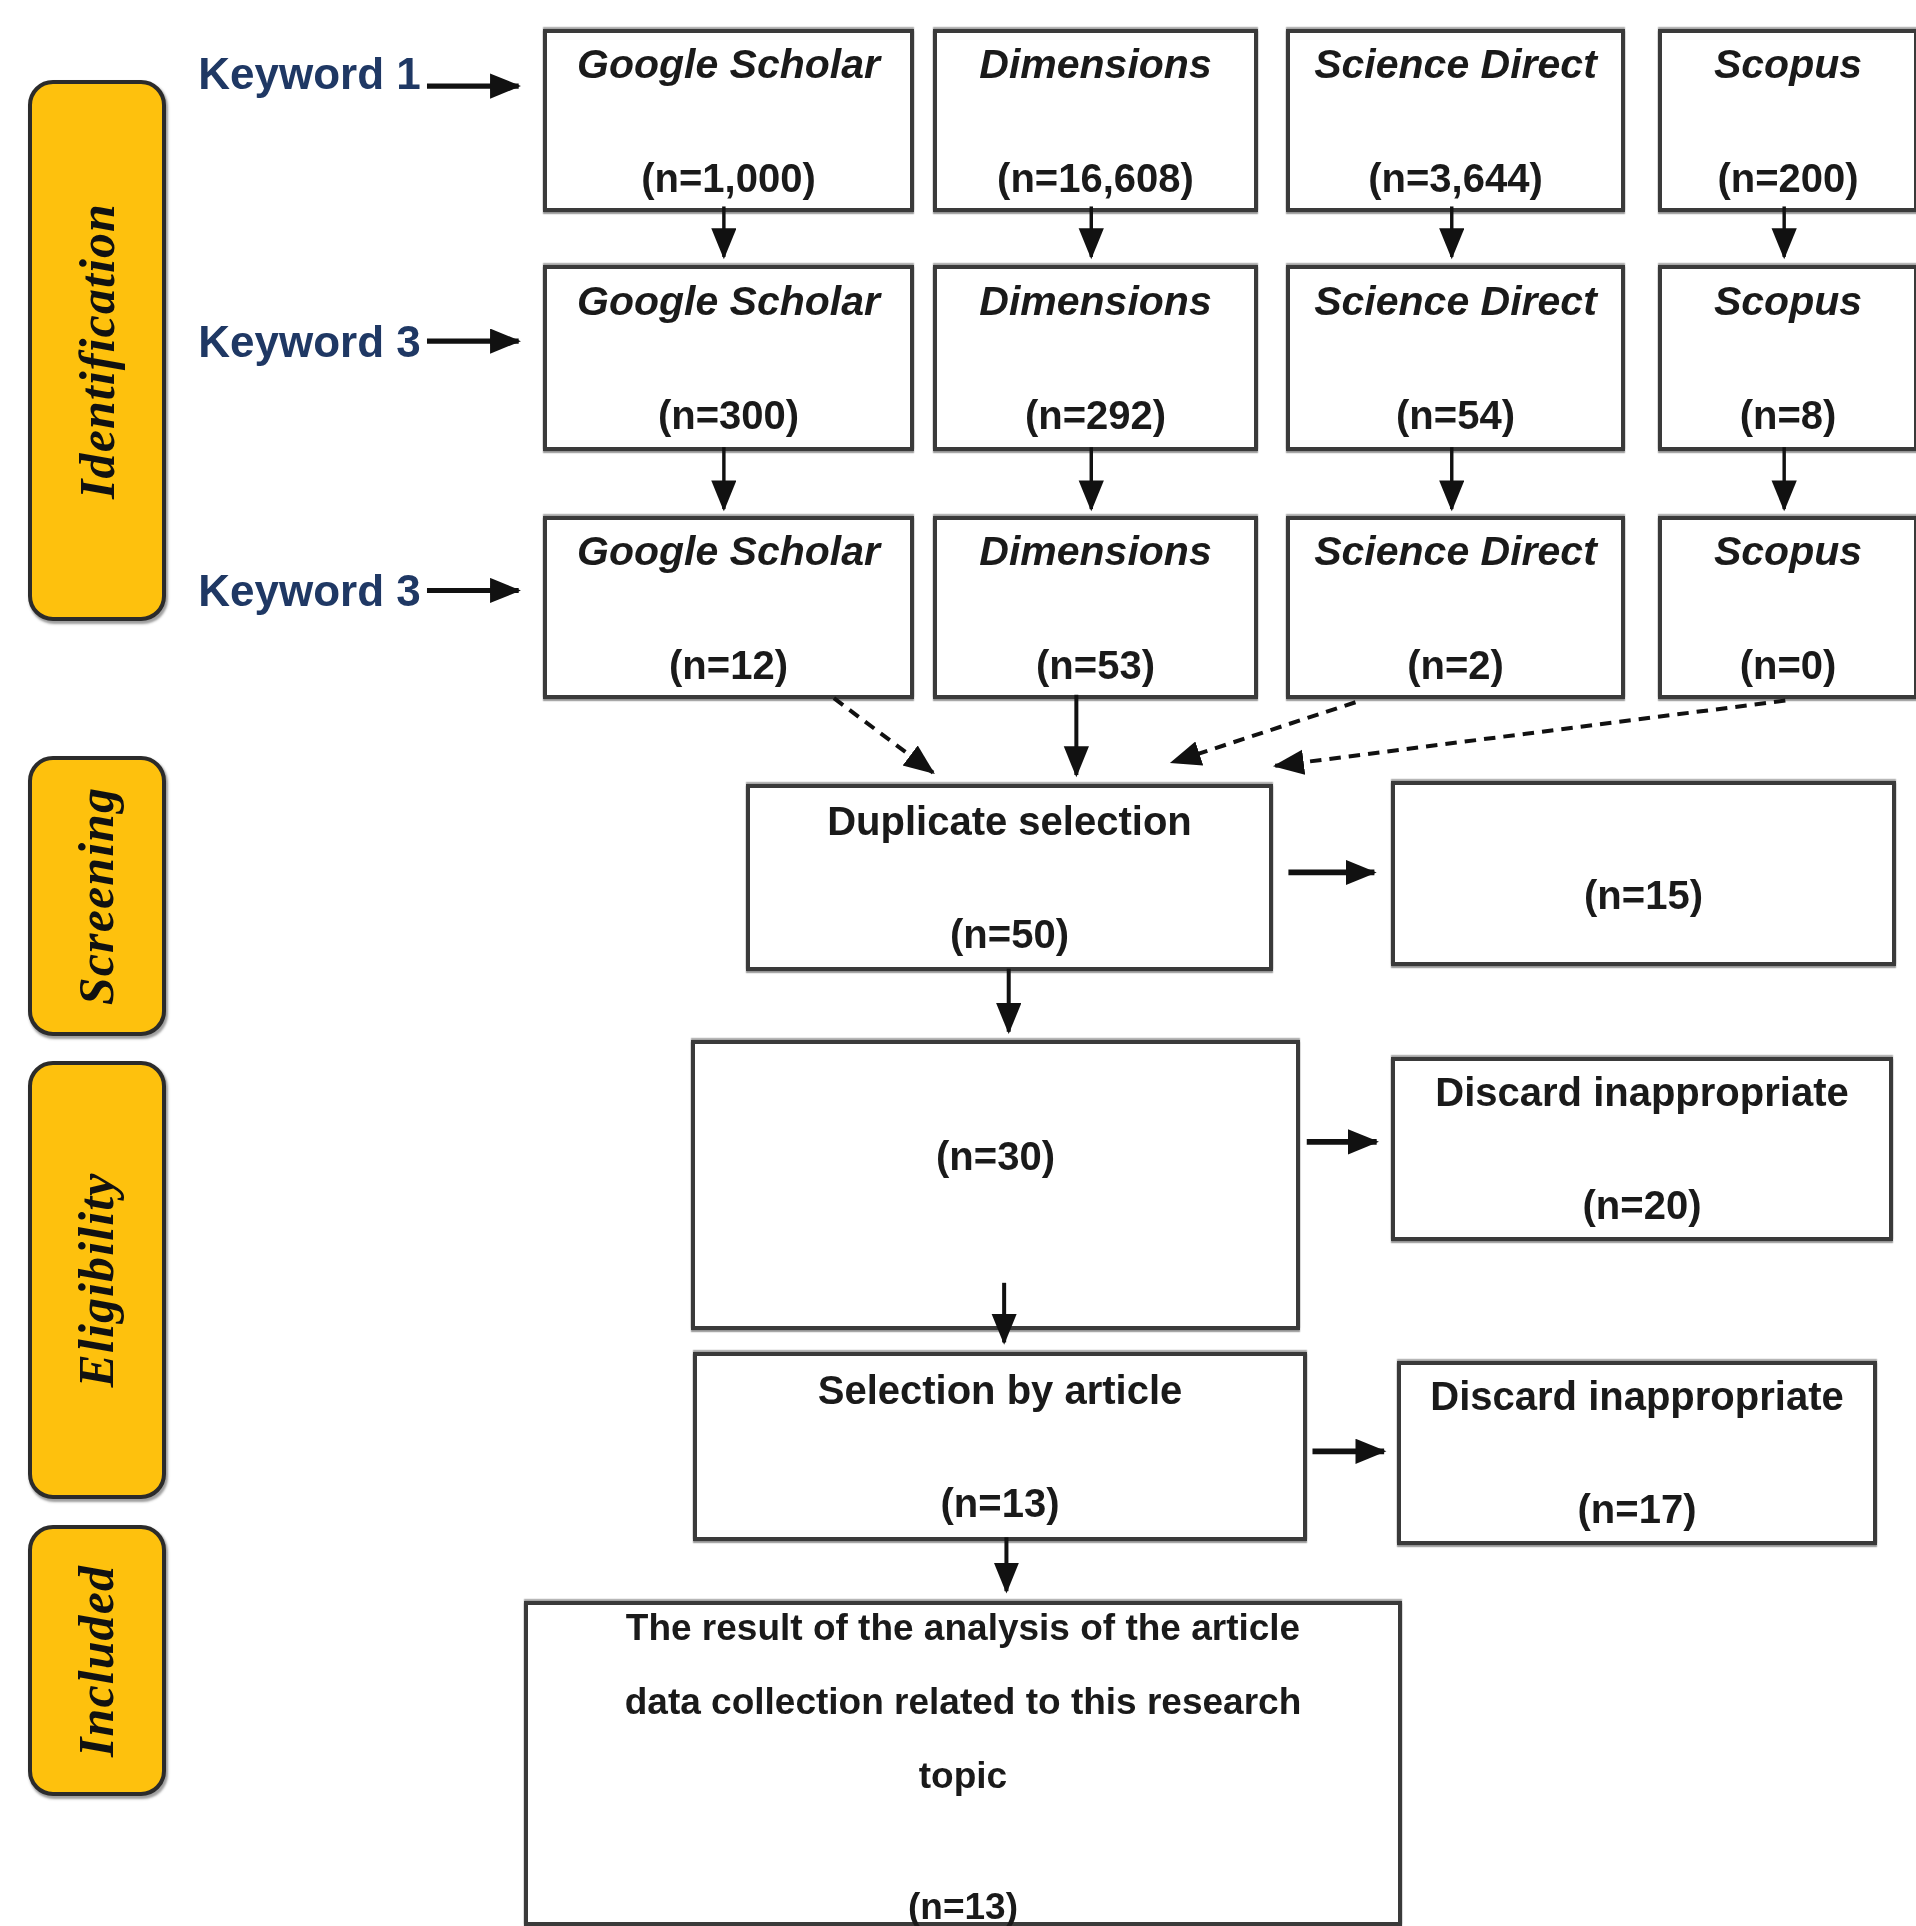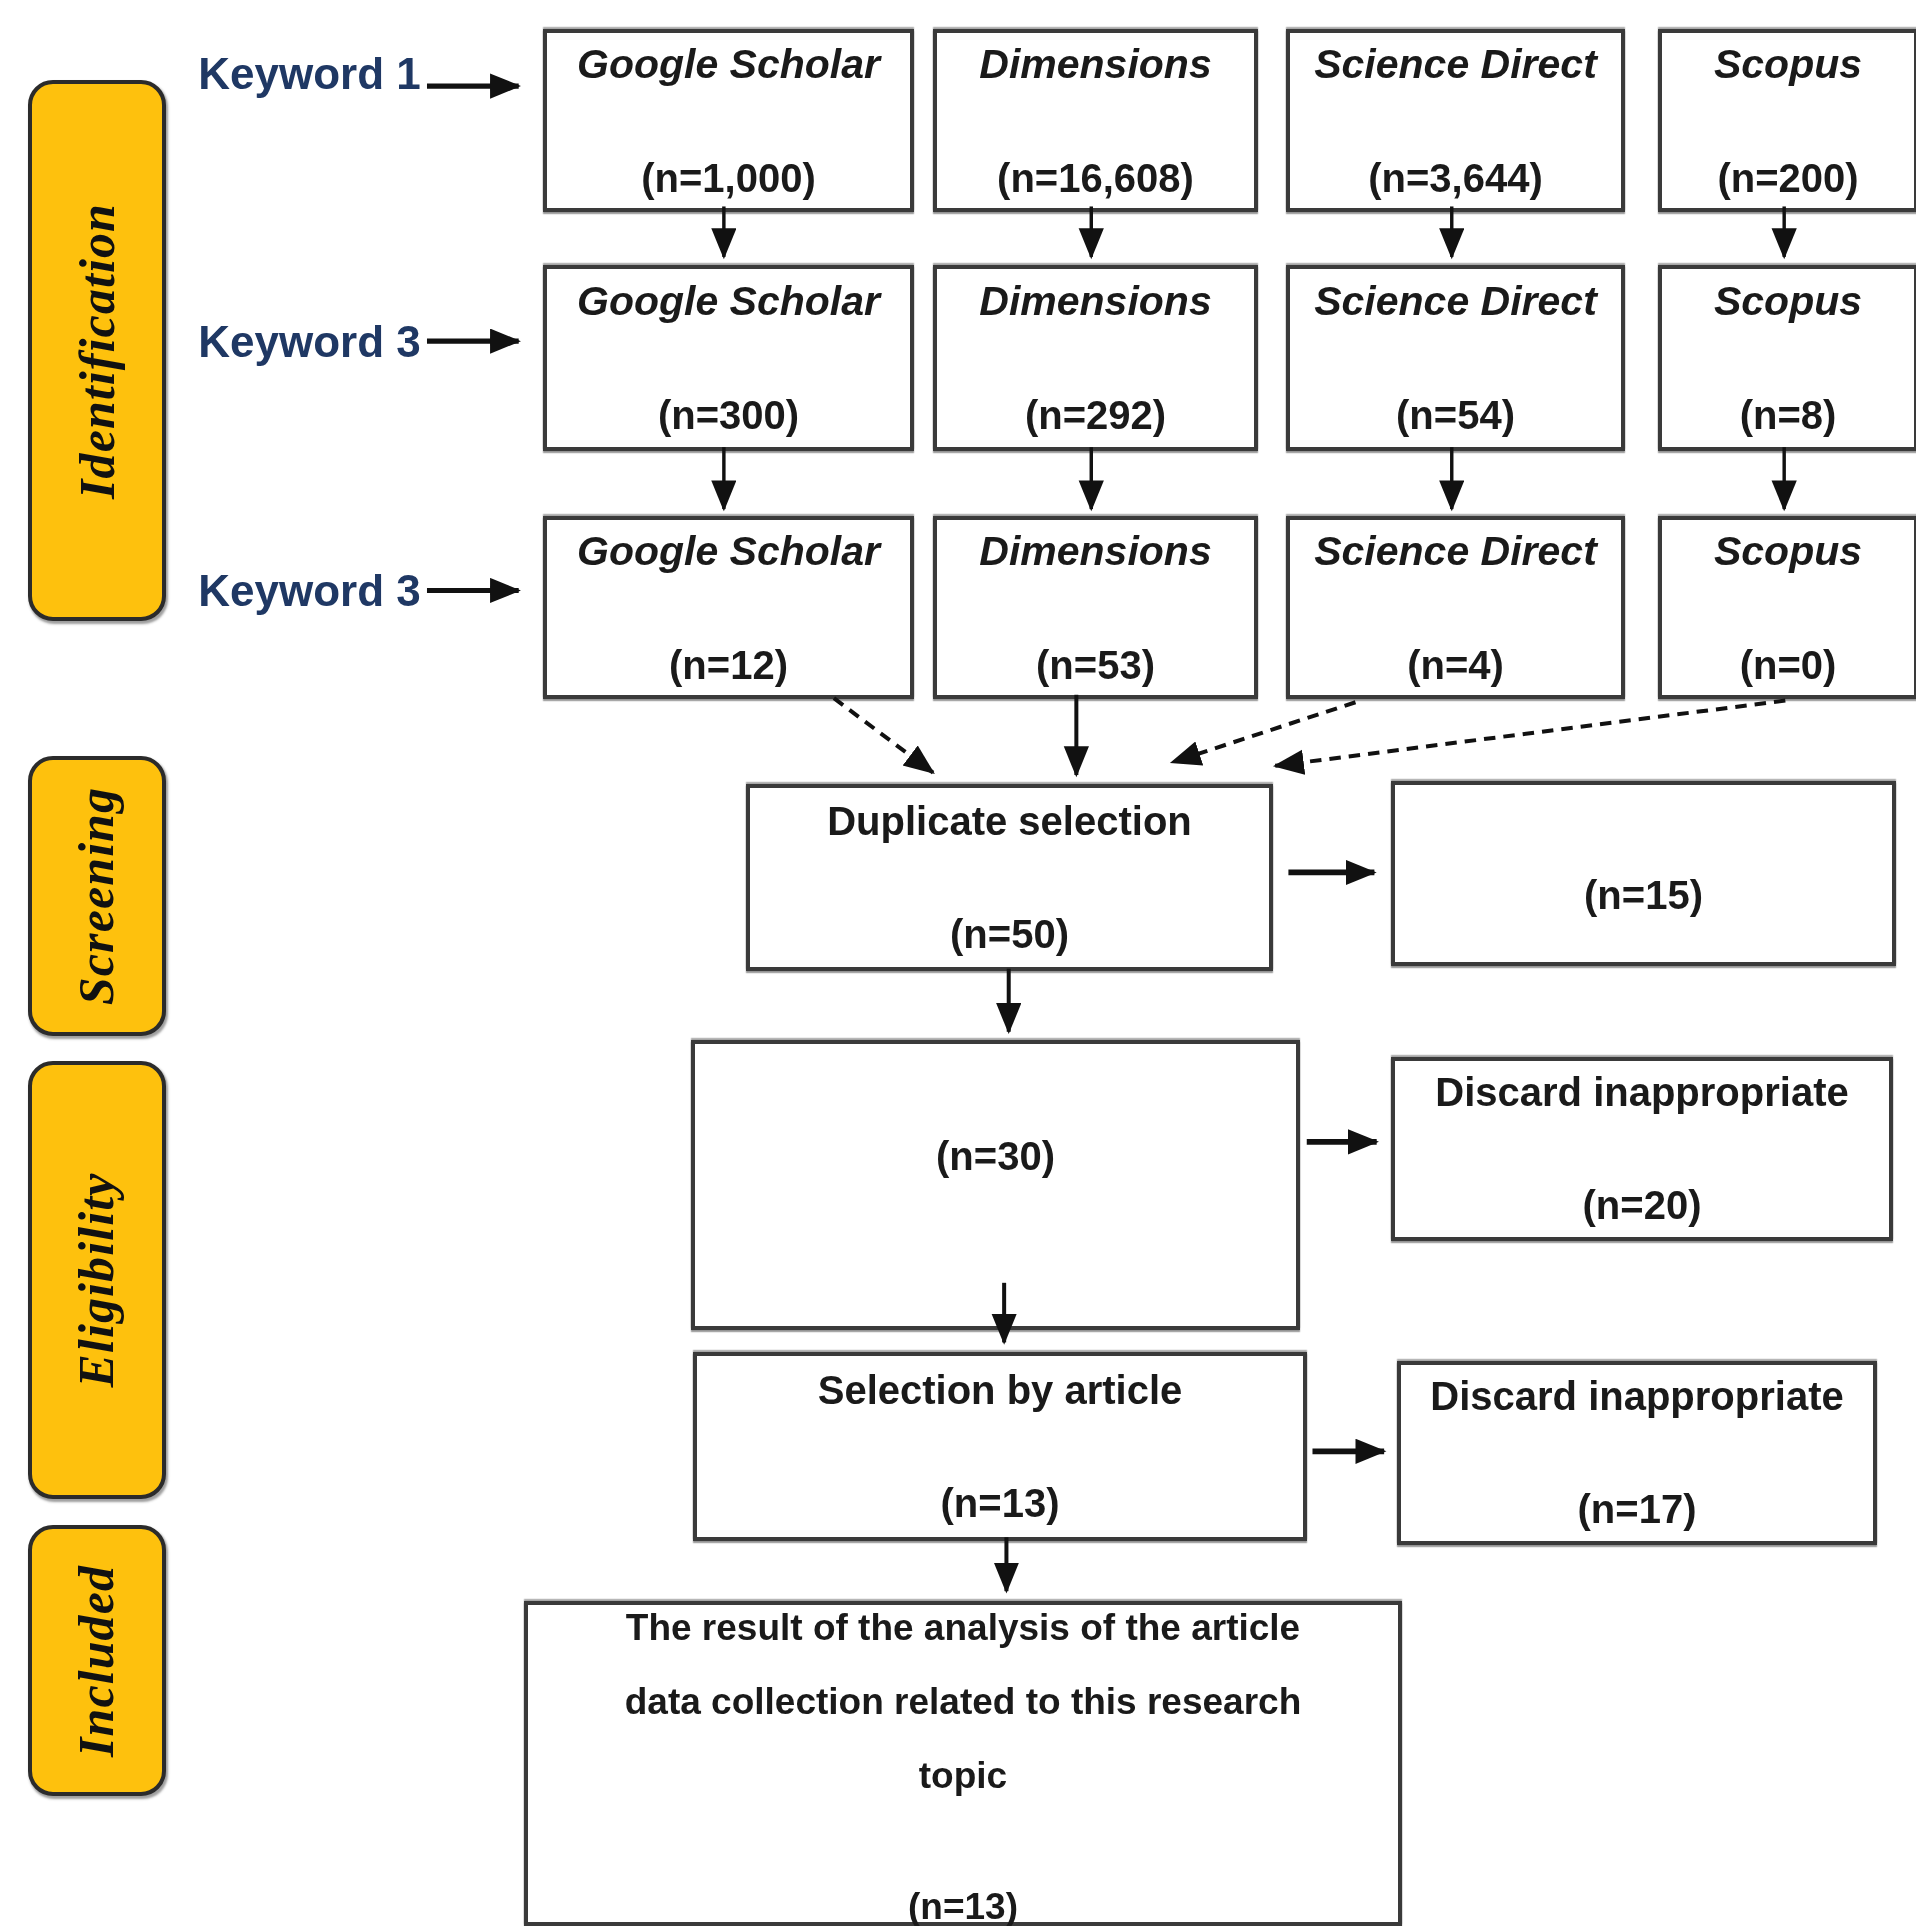--- a/index.html
+++ b/index.html
@@ -114,21 +114,21 @@
   <div class="box" style="left:543px;top:516px;width:363px;height:175px;">
     <span class="name">Google Scholar</span>
     <span class="count">(n=12)</span>
   </div>
   <div class="box" style="left:933px;top:516px;width:317px;height:175px;">
     <span class="name">Dimensions</span>
     <span class="count">(n=53)</span>
   </div>
   <div class="box" style="left:1286px;top:516px;width:331px;height:175px;">
     <span class="name">Science Direct</span>
-    <span class="count">(n=4)</span>
+    <span class="count">(n=2)</span>
   </div>
   <div class="box" style="left:1658px;top:516px;width:252px;height:175px;">
     <span class="name">Scopus</span>
     <span class="count">(n=0)</span>
   </div>
 
   <div class="box" style="left:746px;top:784px;width:519px;height:179px;">
     <span class="label">Duplicate selection</span>
     <span class="count">(n=50)</span>
   </div>

